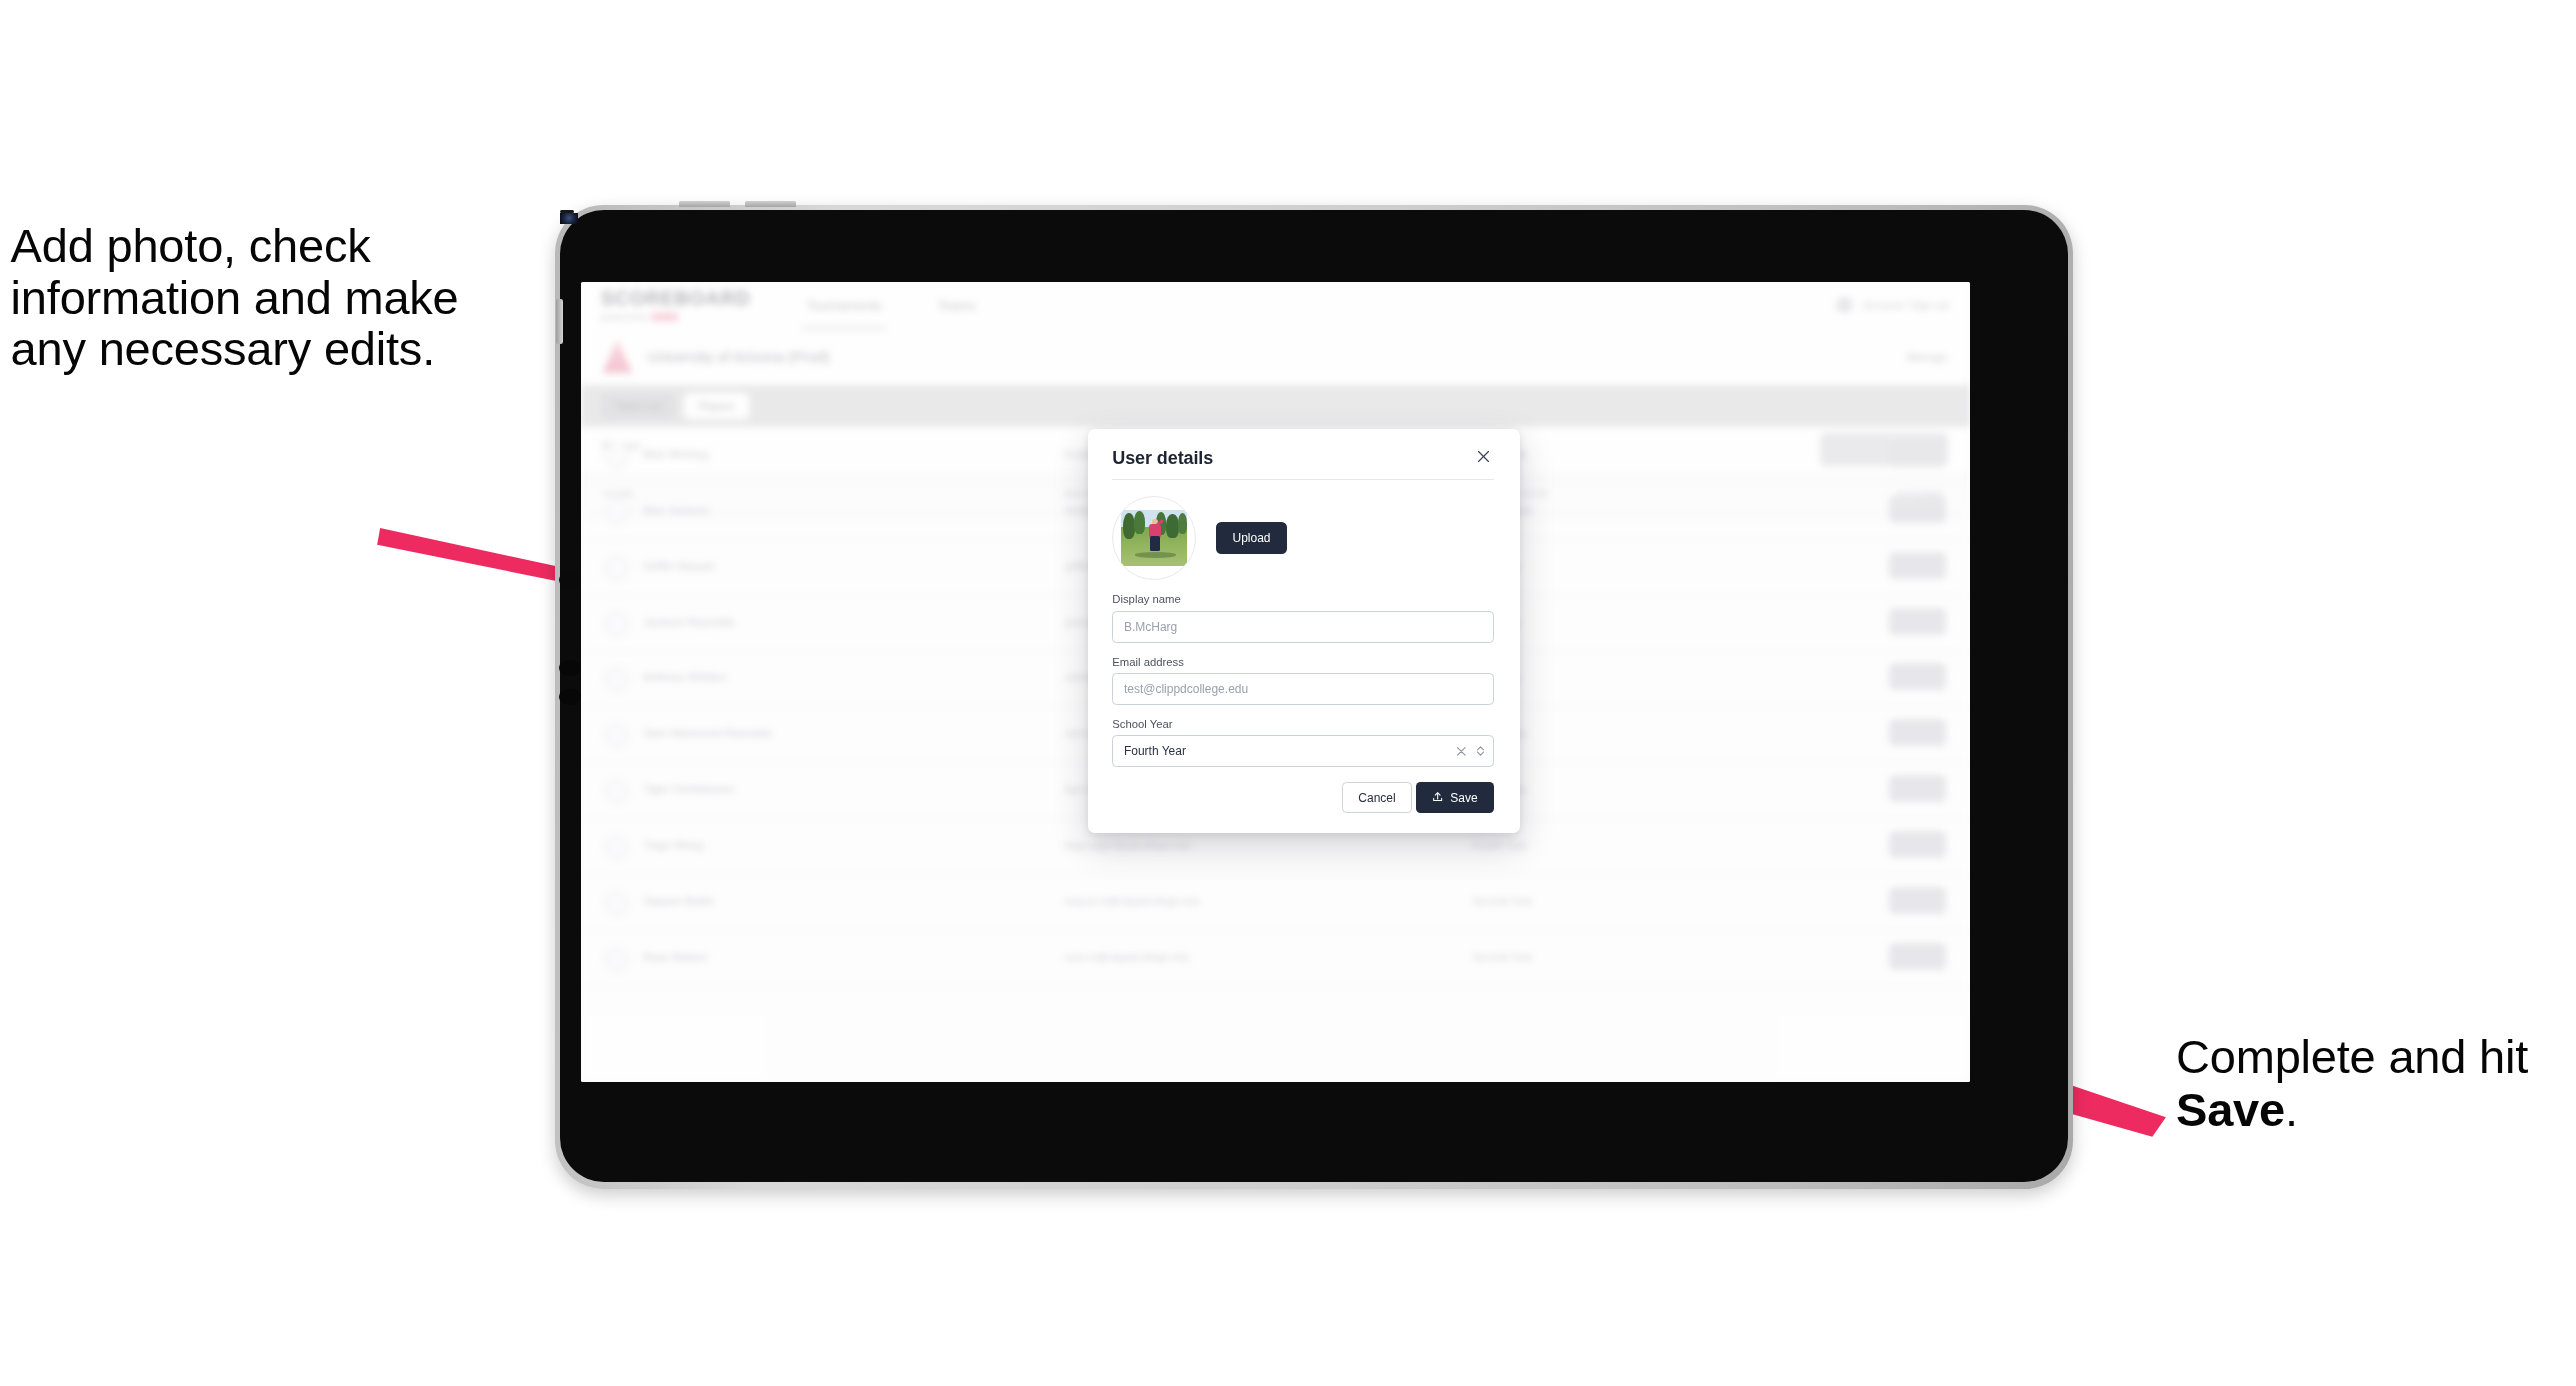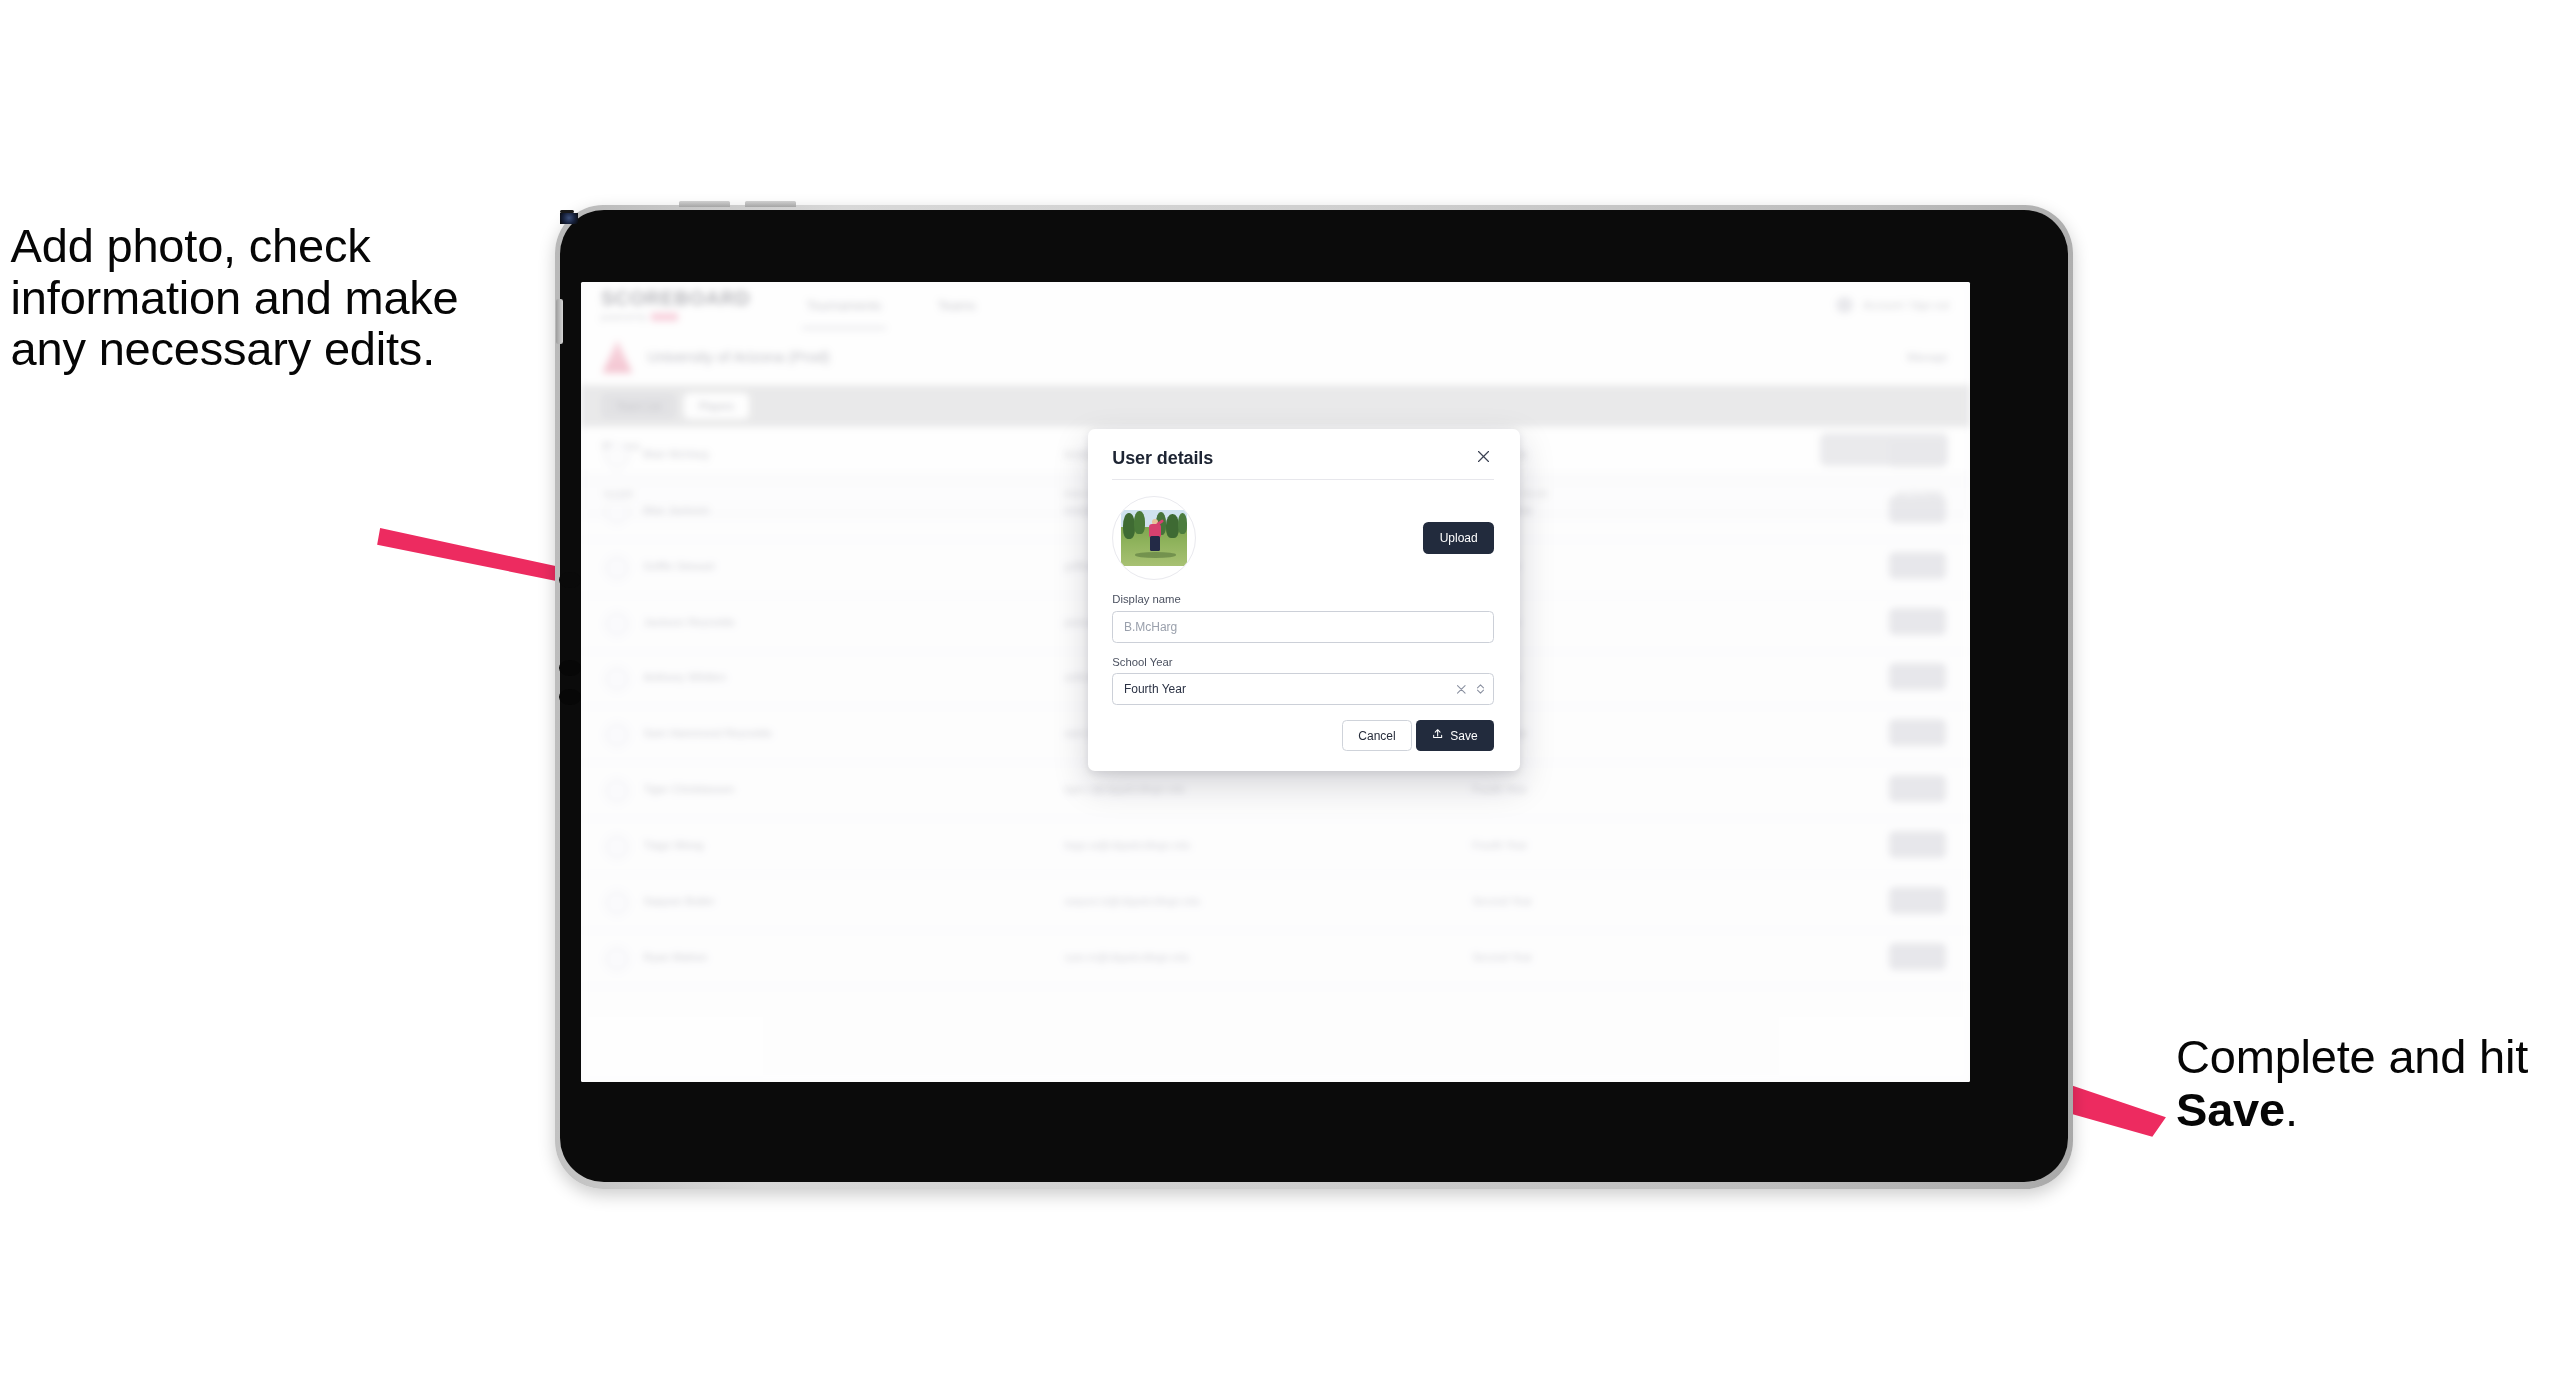--- a/index.html
+++ b/index.html
@@ -217,21 +217,20 @@
   #modal-close {
     margin-left: auto; width: 22.6px; height: 22.6px; margin-top:-3px;
     display:flex; align-items:center; justify-content:center;
     cursor: pointer;
   }
   #modal-close svg { display:block; }
 
   #avatar-row {
     display: flex; align-items: center;
     margin-top: 16.6px;
-    justify-content: space-between;
   }
   #avatar-ring {
     width: 82px; height: 82px; border-radius: 50%;
     border: 1.1px solid #e9e9ee;
     display:flex; align-items:center; justify-content:center;
     overflow: hidden; flex: none;
   }
   #avatar-photo {
     width: 66px; height: 56px;
     position: relative; overflow: hidden;
@@ -499,20 +498,24 @@
           </div>
           <button id="upload-btn">Upload</button>
         </div>
 
 
         <div class="field">
           <label class="field-label">Display name</label>
           <input class="field-input" type="text" value="B.McHarg" style="">
         </div>
 
+        <div class="field">
+          <label class="field-label">Email address</label>
+          <input class="field-input" type="text" value="test@clippdcollege.edu" style="">
+        </div>
 
         <div class="field">
           <label class="field-label">School Year</label>
           <div class="field-select-wrap">
             <div class="field-input field-select">Fourth Year</div>
             <div class="select-icons">
               <span>
                 <svg width="10.6" height="10.6" viewBox="0 0 14 14">
                   <path d="M2 2 L12 12 M12 2 L2 12" stroke="#8a90a0" stroke-width="1.4" fill="none" stroke-linecap="round"></path>
                 </svg>

